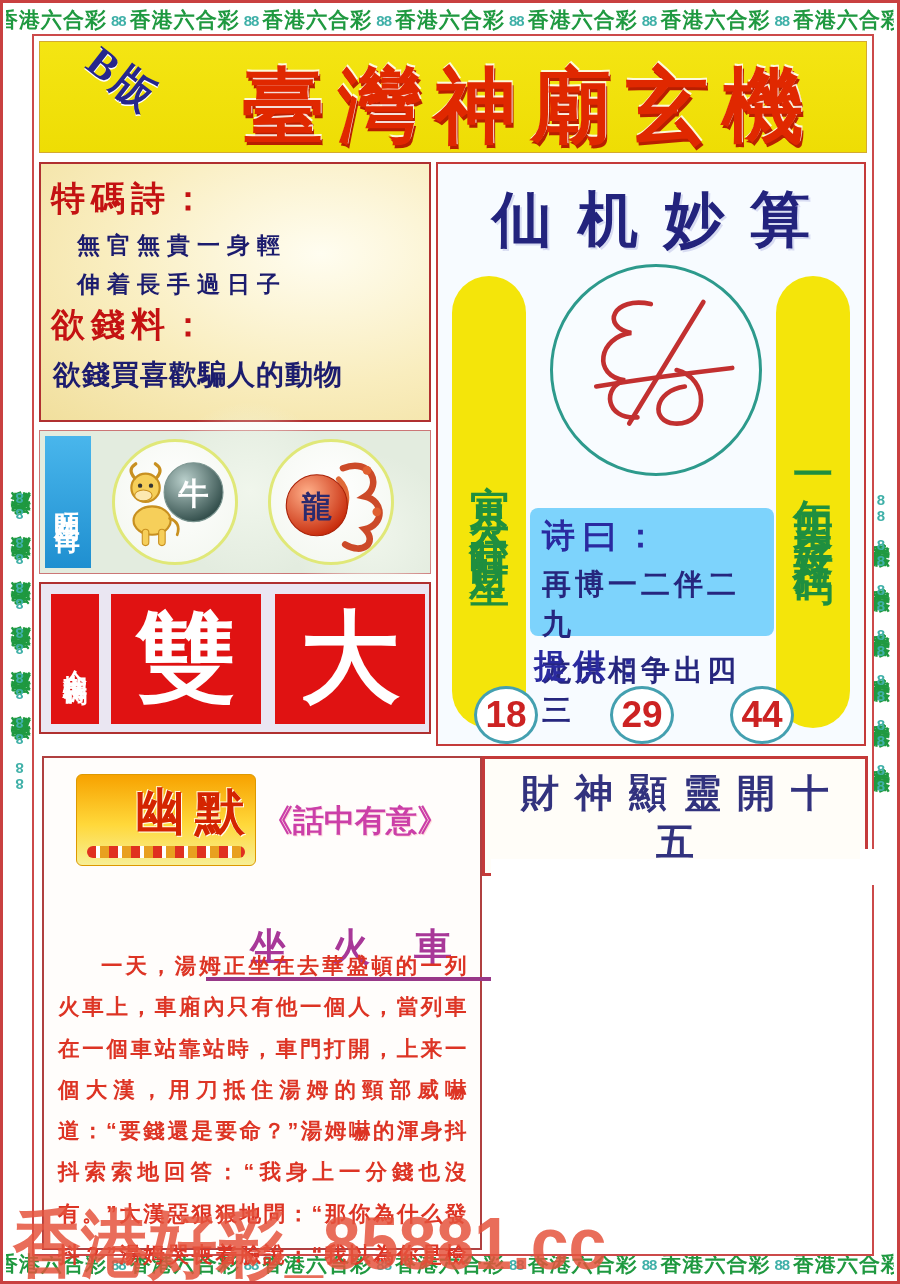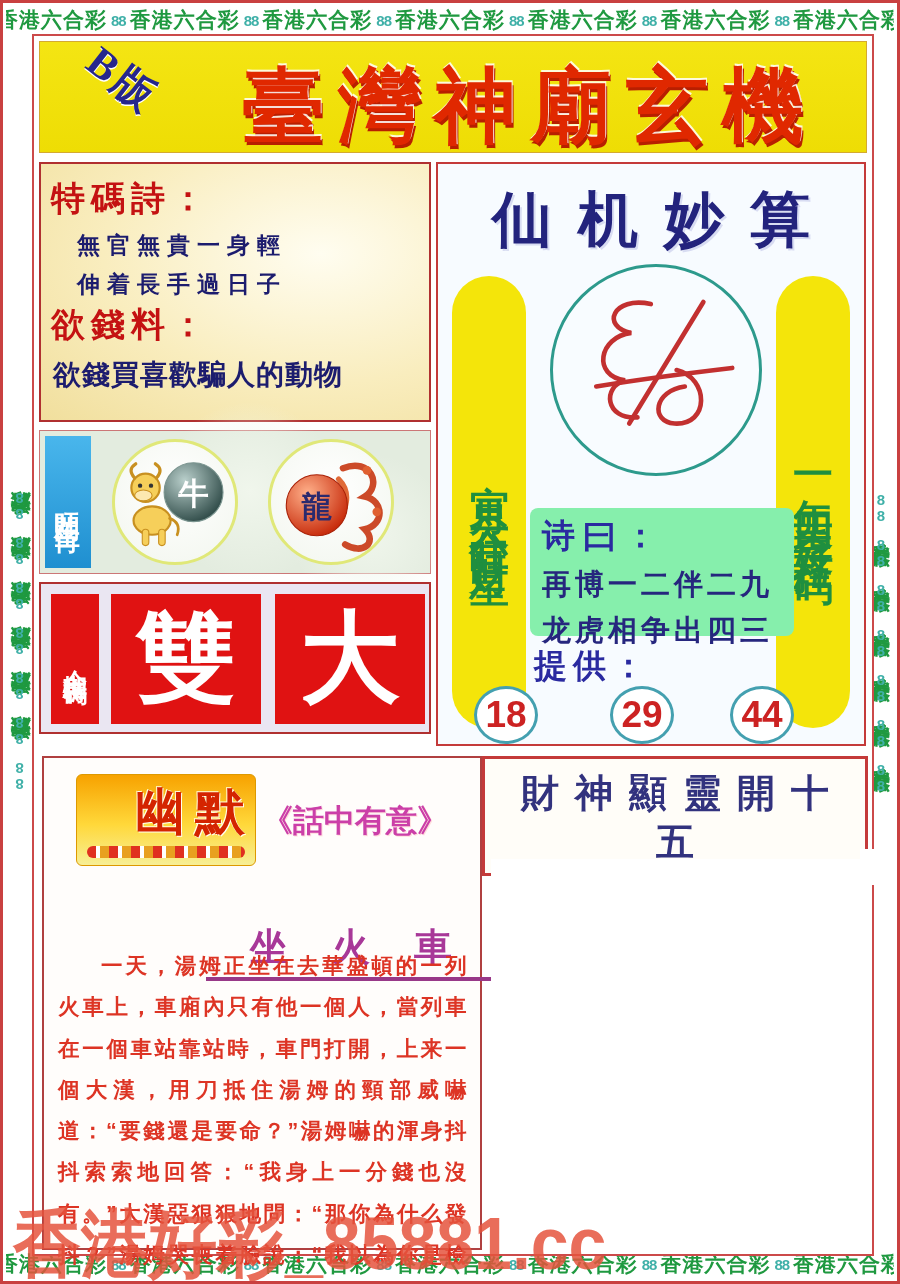--- a/index.html
+++ b/index.html
@@ -83,22 +83,22 @@
                   font-weight:900; letter-spacing:26px; padding-left:26px;
                   text-shadow:2px 2px 0 #d8dcf2; }
   .pill { position:absolute; top:112px; width:74px; height:452px; background:#f4e50a;
           border-radius:38px; display:flex; align-items:center; justify-content:center; }
   .pill-l { left:14px; } .pill-r { right:14px; }
   .pill-text { writing-mode:vertical-rl; text-orientation:upright; color:#1f8f3f;
                font-size:40px; font-weight:900; letter-spacing:14px;
                font-family:"Liberation Serif", serif; }
   .div-circle { position:absolute; left:112px; top:100px; width:212px; height:212px;
                 border-radius:50%; border:3px solid #2d9a8c; background:#f8fcff; }
-  .pink-box { position:absolute; left:92px; top:344px; width:264px; height:128px;
-              background:#86efac; border-radius:8px; padding:6px 12px; }
+  .pink-box { position:absolute; left:92px; top:344px; width:244px; height:128px;
+              background:#7dd3fc; border-radius:8px; padding:6px 12px; }
   .pink-label { color:#2a2aa0; font-size:33px; font-weight:900; letter-spacing:8px; }
   .pink-line { color:#26267e; font-size:29px; font-weight:900; letter-spacing:4px; margin-top:6px; }
   .provide-label { position:absolute; left:96px; top:480px; color:#2a2aa0; font-size:33px;
                    font-weight:900; letter-spacing:6px; }
   .num-ball { position:absolute; top:522px; width:64px; height:58px; border-radius:50%;
               border:3px solid #44a0b0; background:#fff; color:#cc2222; font-size:37px;
               font-weight:900; display:flex; align-items:center; justify-content:center; }
   .nb1 { left:36px; } .nb2 { left:172px; } .nb3 { left:292px; }
 
   

